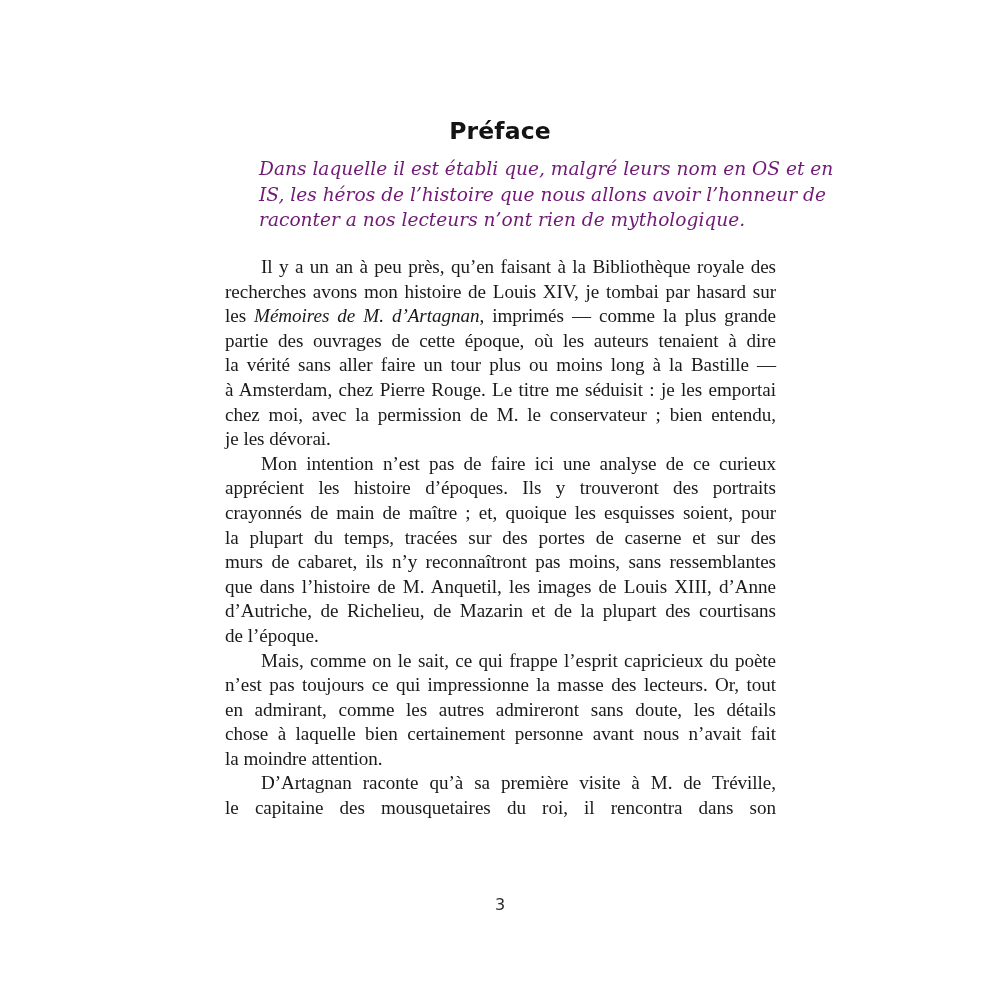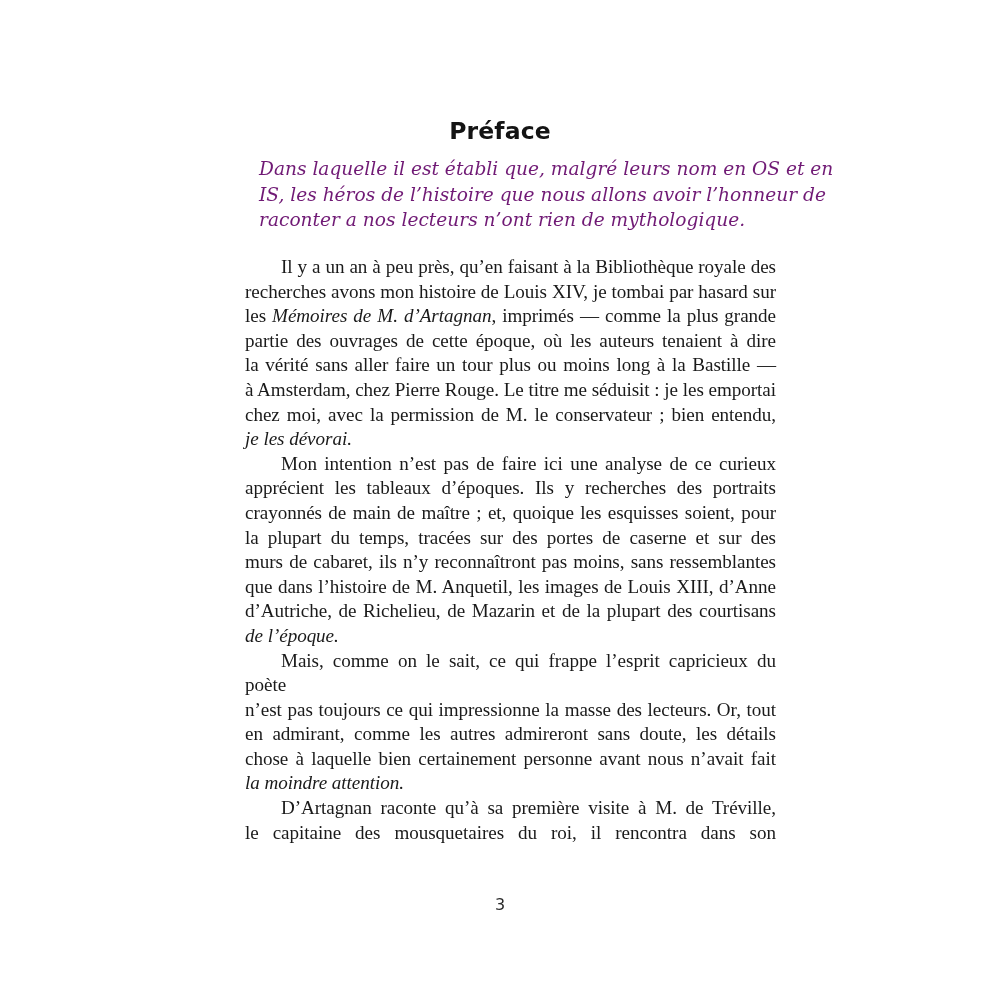--- a/index.html
+++ b/index.html
@@ -72,35 +72,33 @@
     font-size: 19.1px;
     line-height: 24.6px;
     text-align: justify;
     text-justify: inter-word;
     color: #1a1a1a;
     letter-spacing: -0.05px;
   }
   .para .ln {
     display: block;
     white-space: nowrap;
-    margin-left: 20px;
   }
   
   .para .ln.j {
     text-align: justify;
     text-align-last: justify;
     white-space: normal;
   }
   .para .ln.indent {
     text-indent: 36px;
   }
   .para .ln.last {
     text-align: right;
     text-align-last: left;
-    font-style: italic;
   }
   .para em {
   }
 
   
   .folio {
     position: absolute;
     left: 225px;
     top: 886px;
     width: 550px;
@@ -132,21 +130,21 @@
       <span class="ln j"><span>les </span><em>Mémoires de M. d’Artagnan</em><span>, imprimés — comme la plus grande</span></span>
       <span class="ln j">partie des ouvrages de cette époque, où les auteurs tenaient à dire</span>
       <span class="ln j">la vérité sans aller faire un tour plus ou moins long à la Bastille —</span>
       <span class="ln j">à Amsterdam, chez Pierre Rouge. Le titre me séduisit : je les emportai</span>
       <span class="ln j">chez moi, avec la permission de M. le conservateur ; bien entendu,</span>
       <span class="ln last">je les dévorai.</span>
     </p>
 
     <p class="para">
       <span class="ln j indent">Mon intention n’est pas de faire ici une analyse de ce curieux</span>
-      <span class="ln j">apprécient les tableaux d’époques. Ils y recherches des portraits</span>
+      <span class="ln j">apprécient les histoire d’époques. Ils y trouveront des portraits</span>
       <span class="ln j">crayonnés de main de maître ; et, quoique les esquisses soient, pour</span>
       <span class="ln j">la plupart du temps, tracées sur des portes de caserne et sur des</span>
       <span class="ln j">murs de cabaret, ils n’y reconnaîtront pas moins, sans ressemblantes</span>
       <span class="ln j">que dans l’histoire de M. Anquetil, les images de Louis XIII, d’Anne</span>
       <span class="ln j">d’Autriche, de Richelieu, de Mazarin et de la plupart des courtisans</span>
       <span class="ln last">de l’époque.</span>
     </p>
 
     <p class="para">
       <span class="ln j indent">Mais, comme on le sait, ce qui frappe l’esprit capricieux du poète</span>

